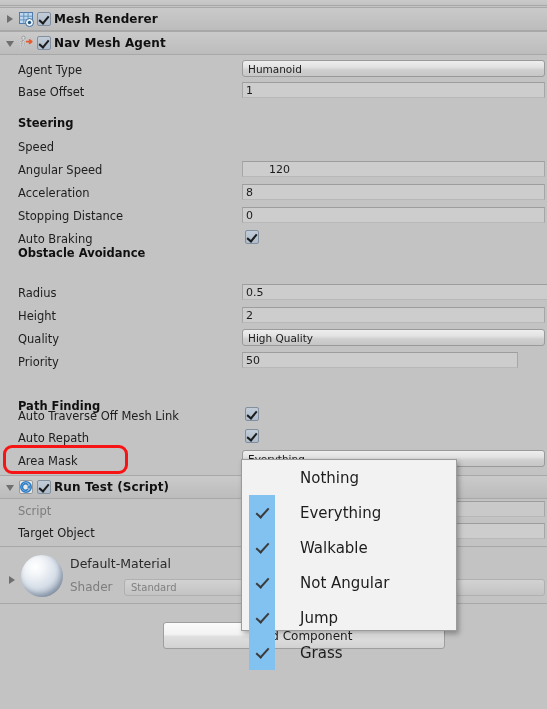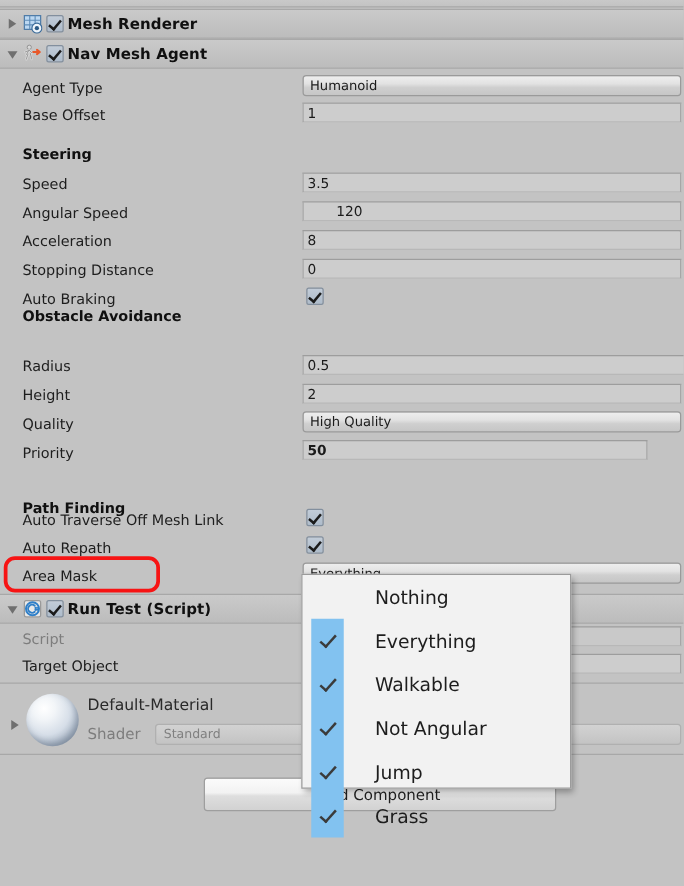--- a/index.html
+++ b/index.html
@@ -314,21 +314,20 @@
   </div>
   <div class="field textfield" style="left:242px; top:82px; width:303px; height:16px;">1</div>
 
   <div class="section-hdr" style="top:112px;">
     <span class="label">Steering</span>
   </div>
 
   <div class="row" style="top:135px;">
     <span class="label lbl-indent">Speed</span>
   </div>
-  <div class="field textfield" style="left:242px; top:138px; width:303px; height:16px;">3.5</div>
 
   <div class="row" style="top:158px;">
     <span class="label lbl-indent">Angular Speed</span>
   </div>
   <div class="field textfield" style="left:242px; top:161px; width:303px; height:16px;padding-left:26px;">120</div>
 
   <div class="row" style="top:181px;">
     <span class="label lbl-indent">Acceleration</span>
   </div>
   <div class="field textfield" style="left:242px; top:184px; width:303px; height:16px;">8</div>
@@ -358,21 +357,21 @@
   <div class="field textfield" style="left:242px; top:307px; width:303px; height:16px;">2</div>
 
   <div class="row" style="top:327px;">
     <span class="label lbl-indent">Quality</span>
   </div>
   <div class="field popupfield" style="left:242px; top:329px; width:303px; height:17px;">High Quality</div>
 
   <div class="row" style="top:350px;">
     <span class="label lbl-indent">Priority</span>
   </div>
-  <div class="field textfield" style="left:242px; top:352px; width:276px; height:16px;font-weight:bold;">50</div>
+  <div class="field textfield" style="left:242px; top:352px; width:276px; height:16px;">50</div>
 
   <div class="section-hdr" style="top:395px;">
     <span class="label">Path Finding</span>
   </div>
 
   <div class="row" style="top:404px;">
     <span class="label lbl-indent">Auto Traverse Off Mesh Link</span>
   </div>
   <div class="utoggle checked fieldtoggle" style="left:245px; top:407px;"></div>
 

